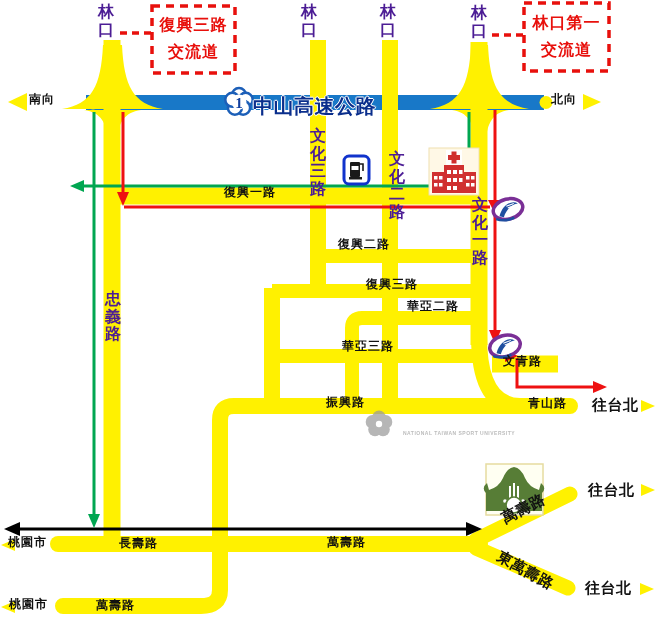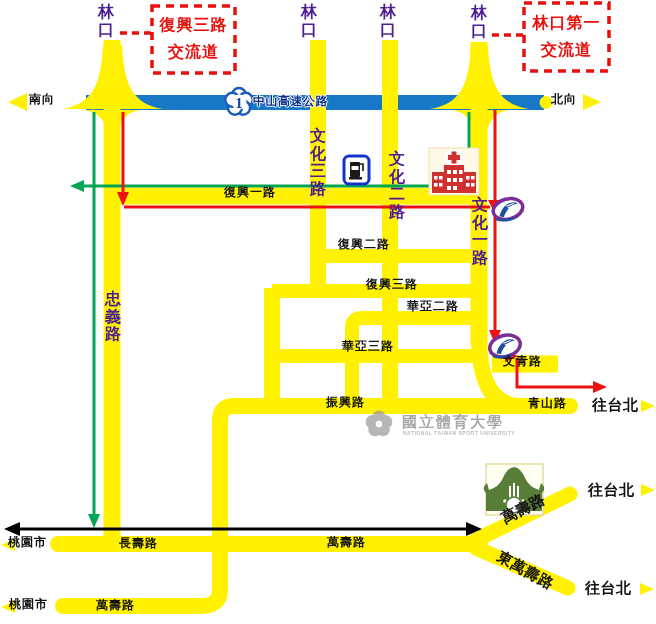--- a/index.html
+++ b/index.html
@@ -6,21 +6,21 @@
   #stage{position:relative;width:656px;height:624px;background:#fff;overflow:hidden;
          font-family:"Liberation Serif","DejaVu Serif",serif;}
   #stage svg{position:absolute;left:0;top:0;}
   .lbl{position:absolute;font-weight:bold;color:#111;white-space:nowrap;line-height:1.05;}
   .lbl-16{font-size:12px;letter-spacing:1px;}
   .lbl-15{font-size:15px;letter-spacing:0.5px;}
   .vlabel{position:absolute;width:18px;font-weight:bold;color:#4c1d95;font-size:16px;
           line-height:1.1;word-break:break-all;white-space:normal;text-align:center;}
   .boxlbl{position:absolute;color:#e8100c;font-weight:bold;font-size:16px;text-align:center;
           white-space:pre-line;line-height:1.7;letter-spacing:1px;}
-  .hwy-name{position:absolute;color:#0a2e8c;font-weight:bold;font-size:12px;letter-spacing:0.5px;
+  .hwy-name{position:absolute;color:#0a2e8c;font-weight:bold;font-size:20px;letter-spacing:0.5px;
           text-shadow:1px 0 0 #fff,-1px 0 0 #fff,0 1px 0 #fff,0 -1px 0 #fff;white-space:nowrap;}
   .rot{transform-origin:0 50%;}
   .wm-main{position:absolute;font-size:15px;font-weight:bold;color:#9b9b9b;letter-spacing:2px;opacity:.85;white-space:nowrap;}
   .wm-sub{position:absolute;font-size:5px;font-weight:bold;color:#b5b5b5;letter-spacing:0.5px;opacity:.9;
           font-family:"Liberation Sans","DejaVu Sans",sans-serif;white-space:nowrap;}
 </style>
 </head>
 <body>
 
 <div id="stage">
@@ -237,16 +237,15 @@
 
   <div class="lbl lbl-16" style="left:8px;top:536px;">桃園市</div>
   <div class="lbl lbl-16" style="left:119px;top:537px;">長壽路</div>
   <div class="lbl lbl-16" style="left:327px;top:536px;">萬壽路</div>
   <div class="lbl lbl-16" style="left:9px;top:598px;">桃園市</div>
   <div class="lbl lbl-16" style="left:96px;top:599px;">萬壽路</div>
 
   <div class="lbl lbl-15 rot" style="left:503px;top:512px;transform:rotate(-27deg);">萬壽路</div>
   <div class="lbl lbl-15 rot" style="left:498px;top:548px;transform:rotate(29deg);">東萬壽路</div>
 
-  <div class="wm-main" style="left:402px;top:413px;">國立體育大學</div>
   <div class="wm-sub" style="left:403px;top:430px;">NATIONAL TAIWAN SPORT UNIVERSITY</div>
 
 </div>
 
 </body></html>

